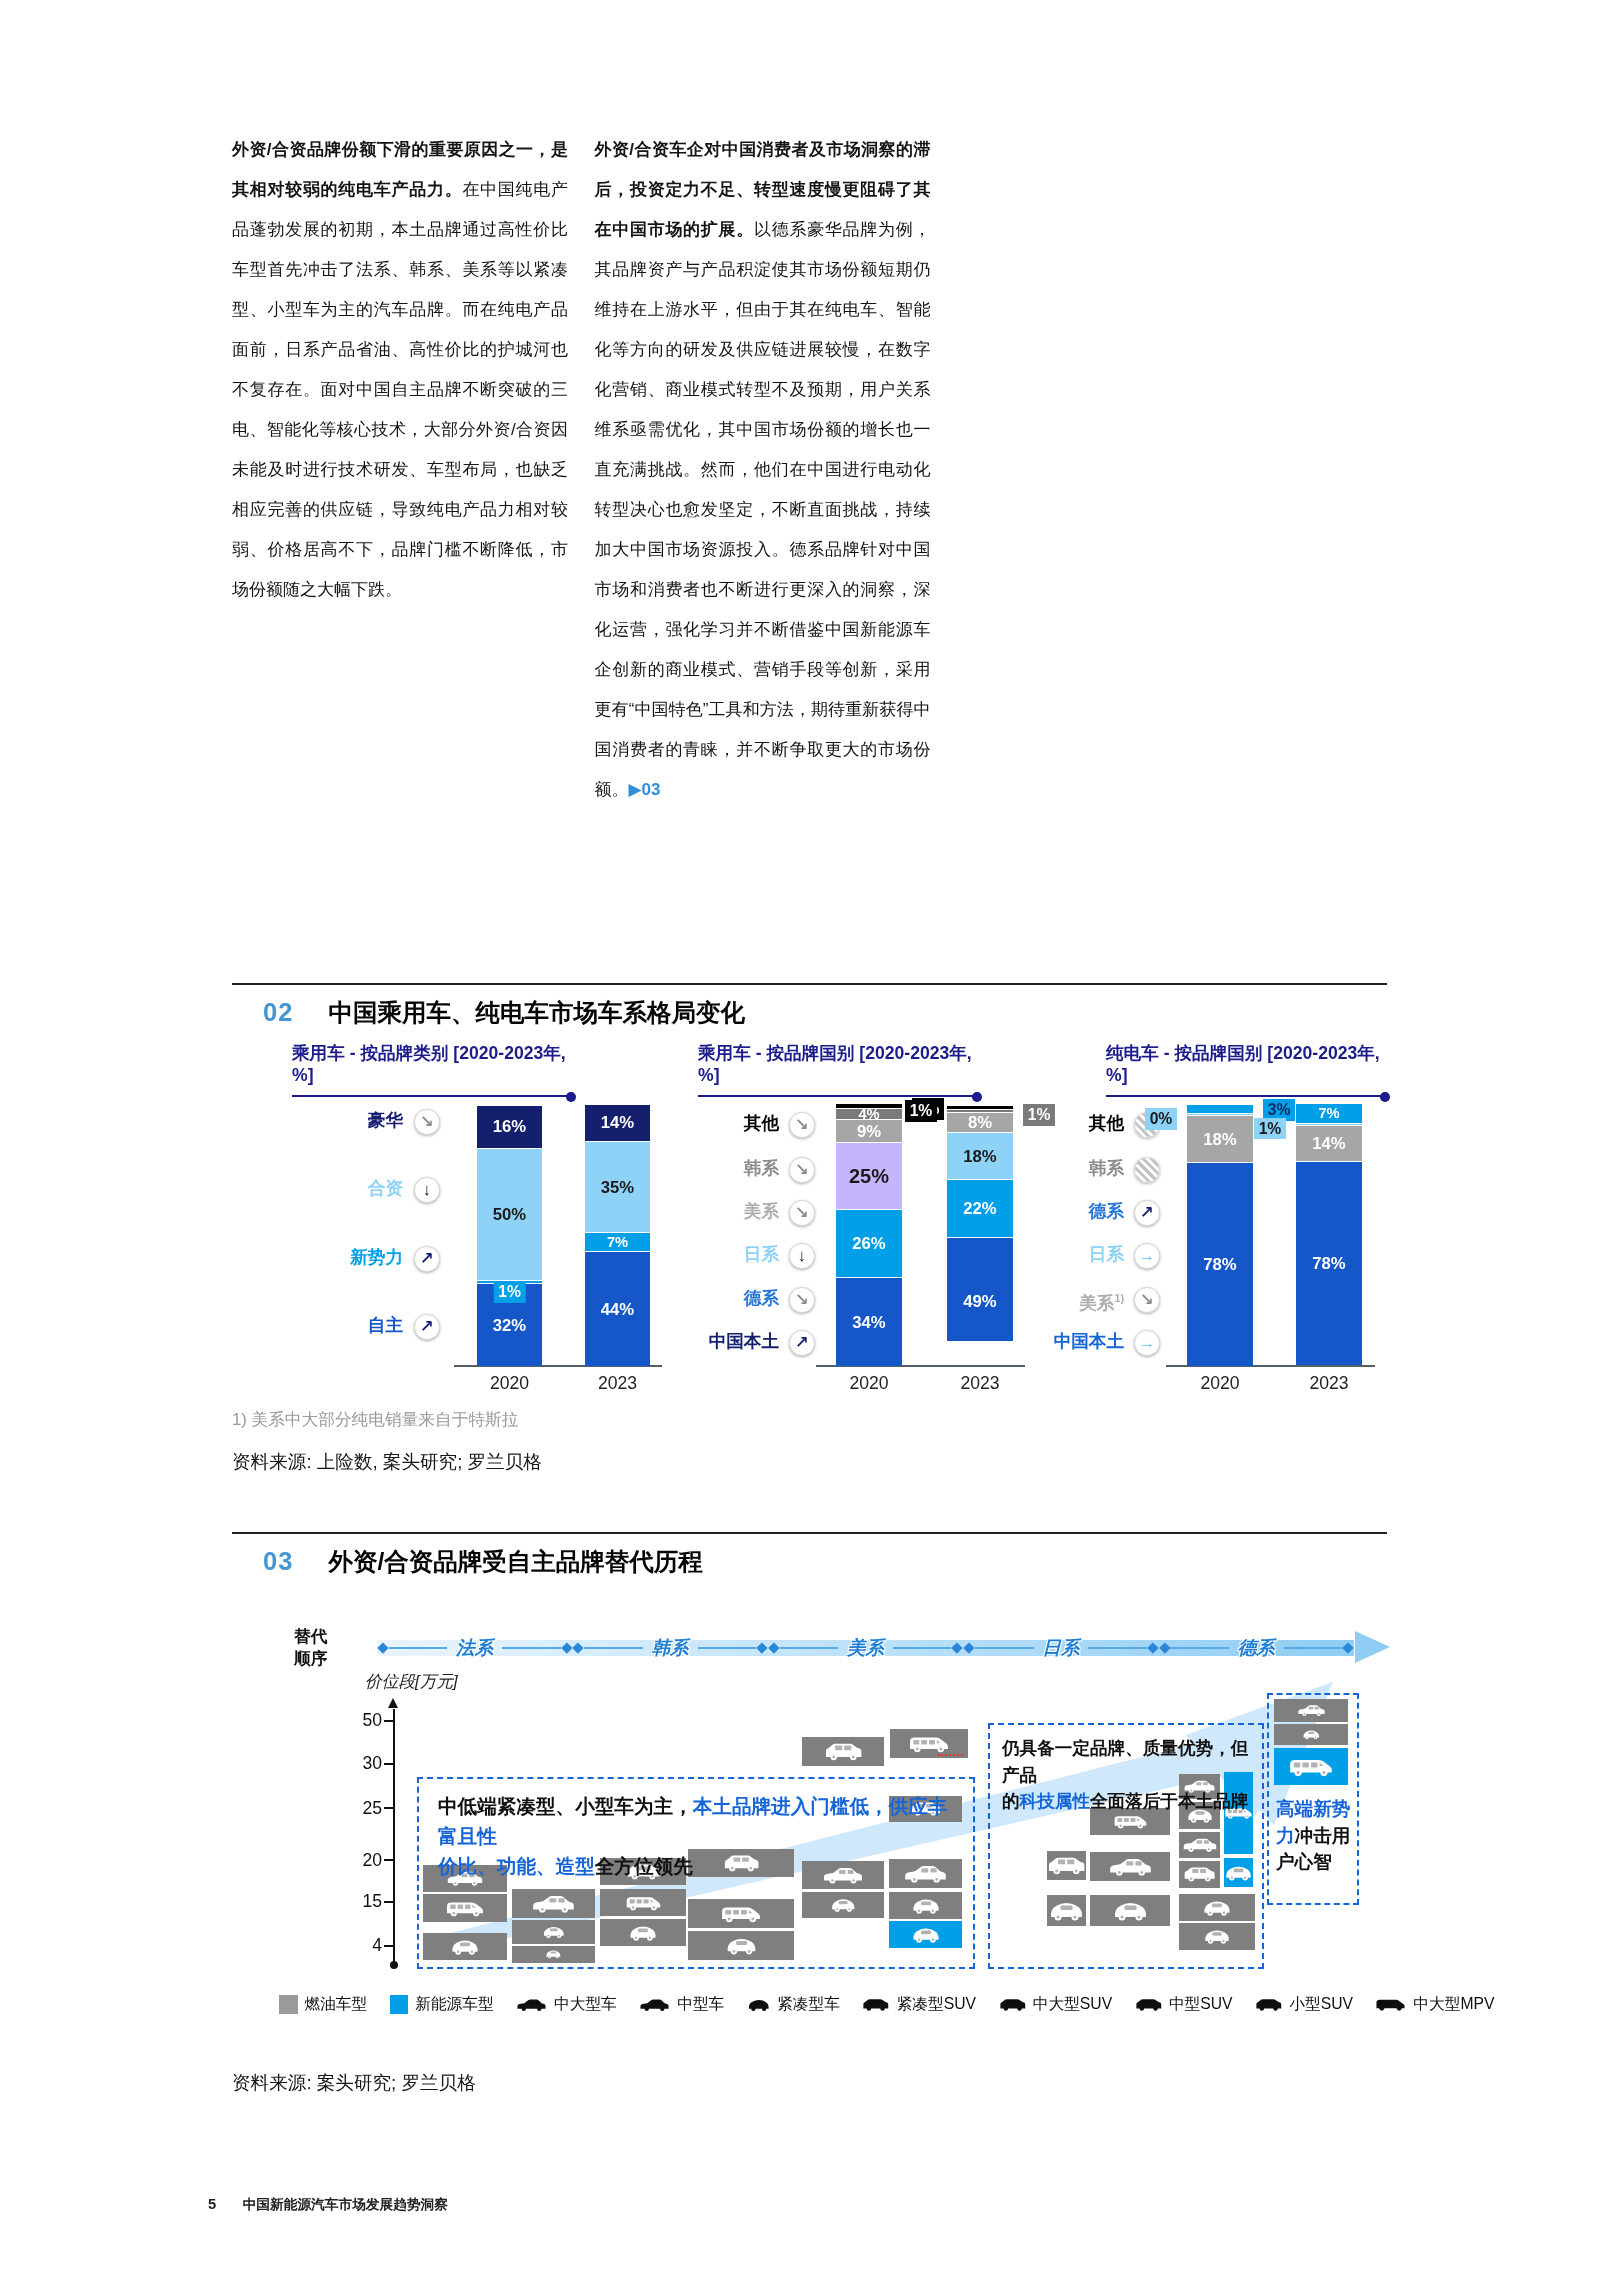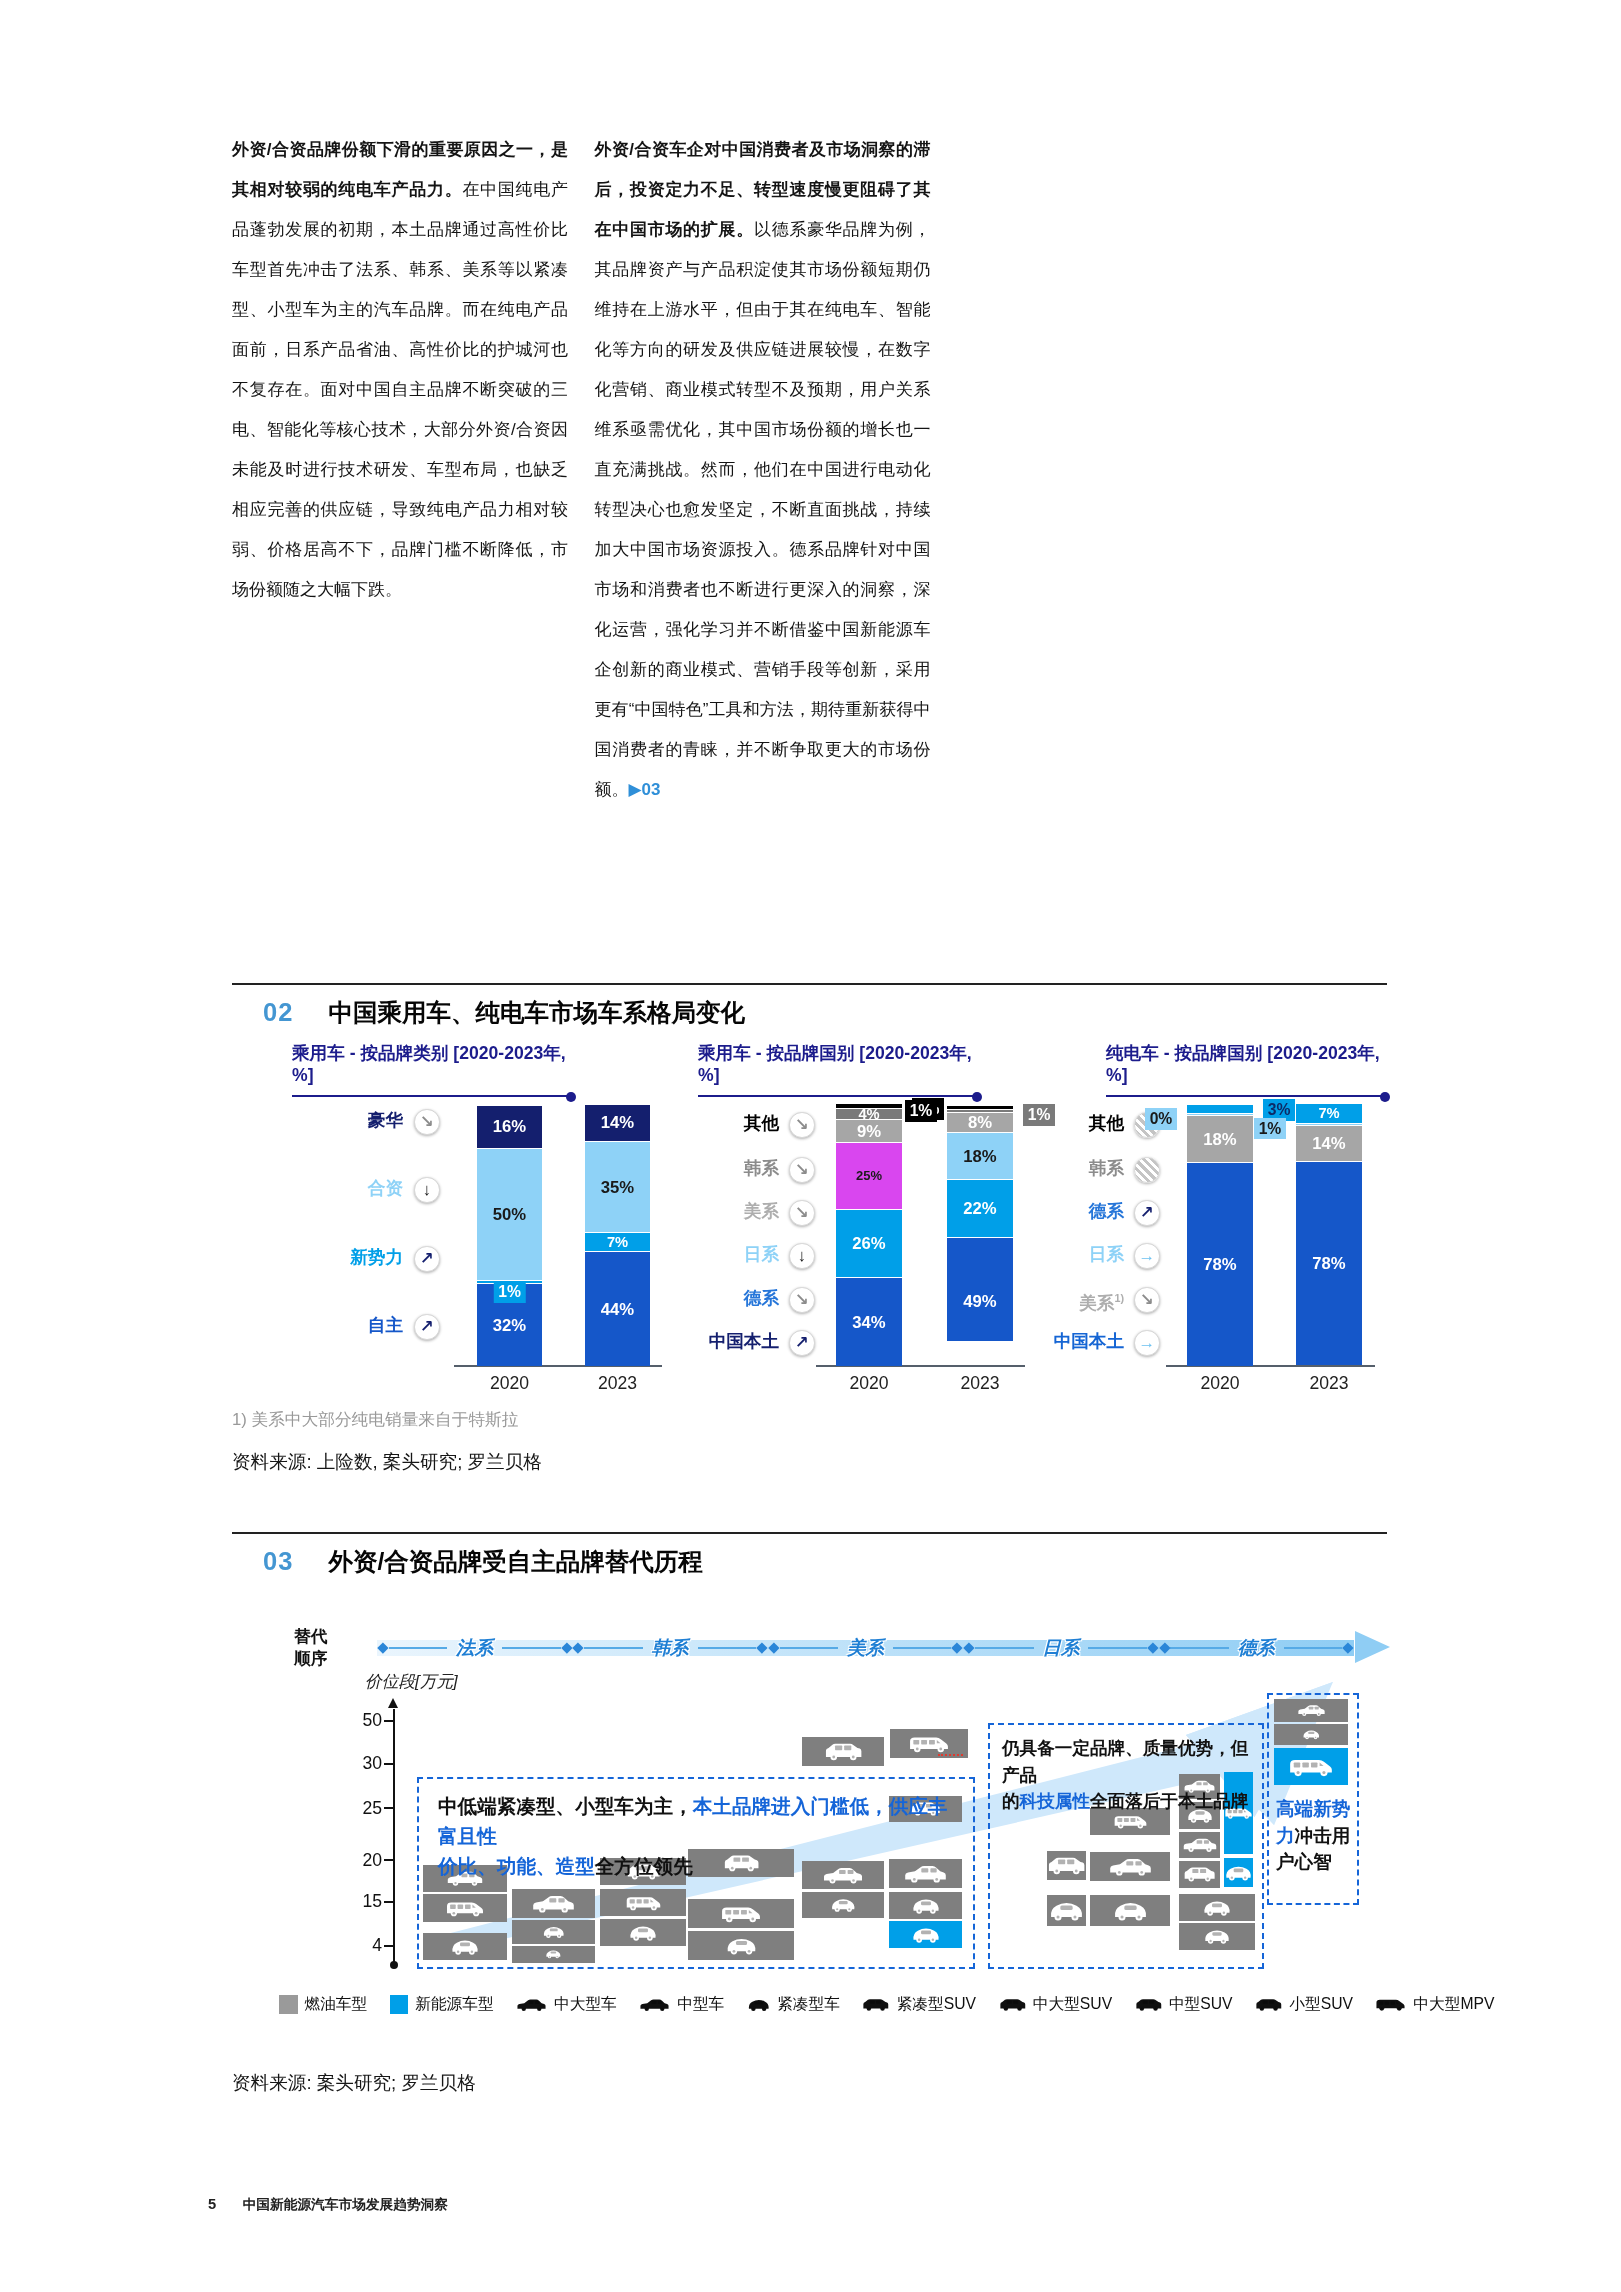--- a/index.html
+++ b/index.html
@@ -180,21 +180,21 @@
       <div class="leg-circle" style="left: 789px; top: 1287px; color: rgb(140, 140, 140);">↘</div>
       <div class="leg-label" style="left: 652px; top: 1329px; width: 127px; color: rgb(20, 31, 110);">中国本土</div>
       <div class="leg-circle" style="left: 789px; top: 1330px; color: rgb(20, 31, 110);">↗</div>
       <div class="baseline" style="left: 816px; top: 1365px; width: 209px;"></div>
       <div class="bar" style="left: 836px; top: 1104px; width: 66px; height: 262px;">
         <div class="seg" style="height: 4.9px; background: rgb(0, 0, 0);">
           <span class="chip chipR" style="background: rgb(0, 0, 0); color: rgb(255, 255, 255);">2%</span>
         </div>
         <div class="seg" style="height: 10.8px; background: rgb(122, 122, 122); color: rgb(255, 255, 255); font-size: 14.7px; line-height: 10.8px;">4%</div>
         <div class="seg" style="height: 23.5px; background: rgb(166, 166, 166); color: rgb(255, 255, 255); font-size: 16.7px; line-height: 23.5px;">9%</div>
-        <div class="seg" style="height: 75px; background: #d946ef; color: rgb(26, 26, 26); font-size: 13px; line-height: 66px;">25%</div>
+        <div class="seg" style="height: 75px; background: #c4b5fd; color: rgb(26, 26, 26); font-size: 20px; line-height: 66px;">25%</div>
         <div class="seg" style="height: 68px; background: rgb(0, 159, 232); color: rgb(255, 255, 255); font-size: 16.7px; line-height: 68px;">26%</div>
         <div class="seg" style="height: 89px; background: rgb(21, 87, 201); color: rgb(255, 255, 255); font-size: 16.7px; line-height: 89px;">34%</div>
       </div>
       <div class="year" style="left: 836px; top: 1373px; width: 66px;">2020</div>
       <div class="bar" style="left: 947px; top: 1106px; width: 66px; height: 260px;">
         <div class="seg" style="height: 2.9px; background: rgb(0, 0, 0);">
           <span class="chip chipL" style="background: rgb(0, 0, 0); color: rgb(255, 255, 255);">1%</span>
         </div>
         <div class="seg" style="height: 2.9px; background: rgb(122, 122, 122);">
           <span class="chip chipR" style="background: rgb(122, 122, 122); color: rgb(255, 255, 255);">1%</span>

